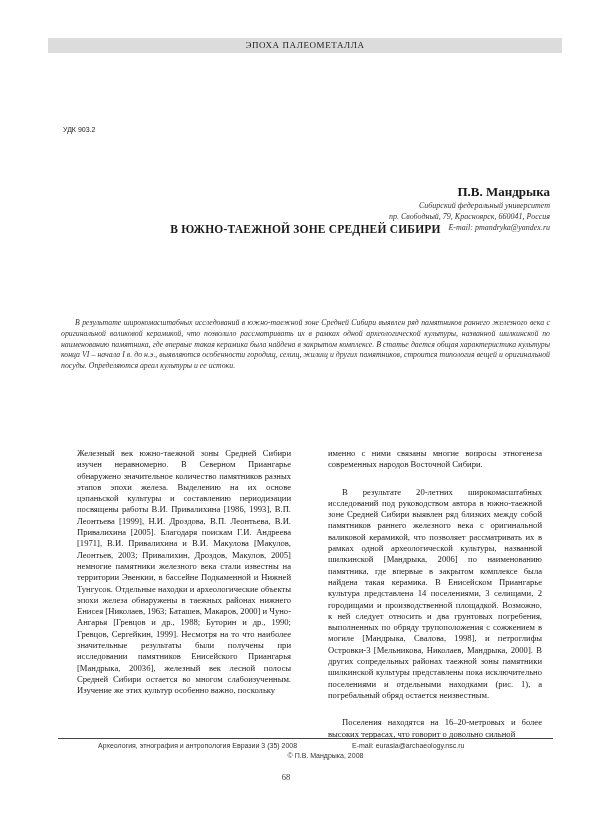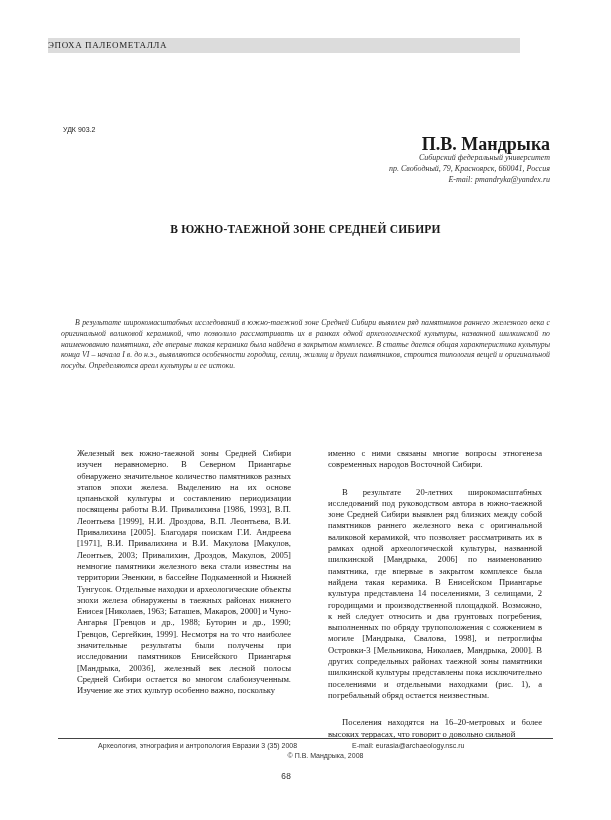--- a/index.html
+++ b/index.html
@@ -1,31 +1,31 @@
 <!DOCTYPE html>
 <html><head>
   <meta charset="utf-8">
   <style>
     html, body { margin: 0; padding: 0; background: #ffffff; }
     body { width: 611px; height: 820px; position: relative; overflow: hidden; color: #1a1a1a; }
     .section-band {
-      position: absolute; left: 48px; top: 38px; width: 472px; height: 15px;
-      background: #dcdcdc; text-align: left;
+      position: absolute; left: 48px; top: 38px; width: 514px; height: 15px;
+      background: #dcdcdc; text-align: center;
       font-family: "Liberation Serif", serif; font-size: 9px; letter-spacing: 0.6px;
       line-height: 15px; color: #222;
     }
     .udk {
       position: absolute; left: 63px; top: 126px;
       font-family: "Liberation Sans", sans-serif; font-size: 7px; color: #222;
     }
     .author-block {
       position: absolute; right: 61px; top: 136px; text-align: right;
       font-family: "Liberation Serif", serif;
     }
-    .author-name { font-weight: bold; font-size: 18px; line-height: 16px; }
+    .author-name { font-weight: bold; font-size: 13px; line-height: 16px; margin-top: 48px; }
     .affil { font-style: italic; font-size: 8px; line-height: 11px; color: #333; }
     .title {
       position: absolute; left: 100px; width: 411px; top: 222px; text-align: center;
       font-family: "Liberation Serif", serif; font-weight: bold; font-size: 11.5px;
       line-height: 14px; color: #1a1a1a; letter-spacing: 0.2px;
     }
     .abstract {
       position: absolute; left: 61px; width: 489px; top: 318px;
       font-family: "Liberation Serif", serif; font-style: italic; font-size: 7.8px;
       line-height: 10.8px; text-align: justify; text-indent: 14px; color: #333;
@@ -46,21 +46,21 @@
     .footer {
       position: absolute; left: 58px; width: 495px; top: 741px;
       font-family: "Liberation Sans", sans-serif; font-size: 7px; color: #333; line-height: 10px;
     }
     .footer-line1 { position: relative; height: 10px; }
     .footer-journal { position: absolute; left: 40px; }
     .footer-email { position: absolute; left: 294px; }
     .footer-copy { text-align: center; padding-left: 40px; }
     .page-number {
       position: absolute; left: 0; width: 572px; top: 772px; text-align: center;
-      font-family: Liberation Mono, monospace; font-size: 8.5px; color: #333;
+      font-family: Liberation Serif, serif; font-size: 8.5px; color: #333;
     }
   </style>
 </head>
 <body>
 
 <div class="section-band">
   <span>ЭПОХА ПАЛЕОМЕТАЛЛА</span>
 </div>
 
 <div class="udk">УДК 903.2</div>

